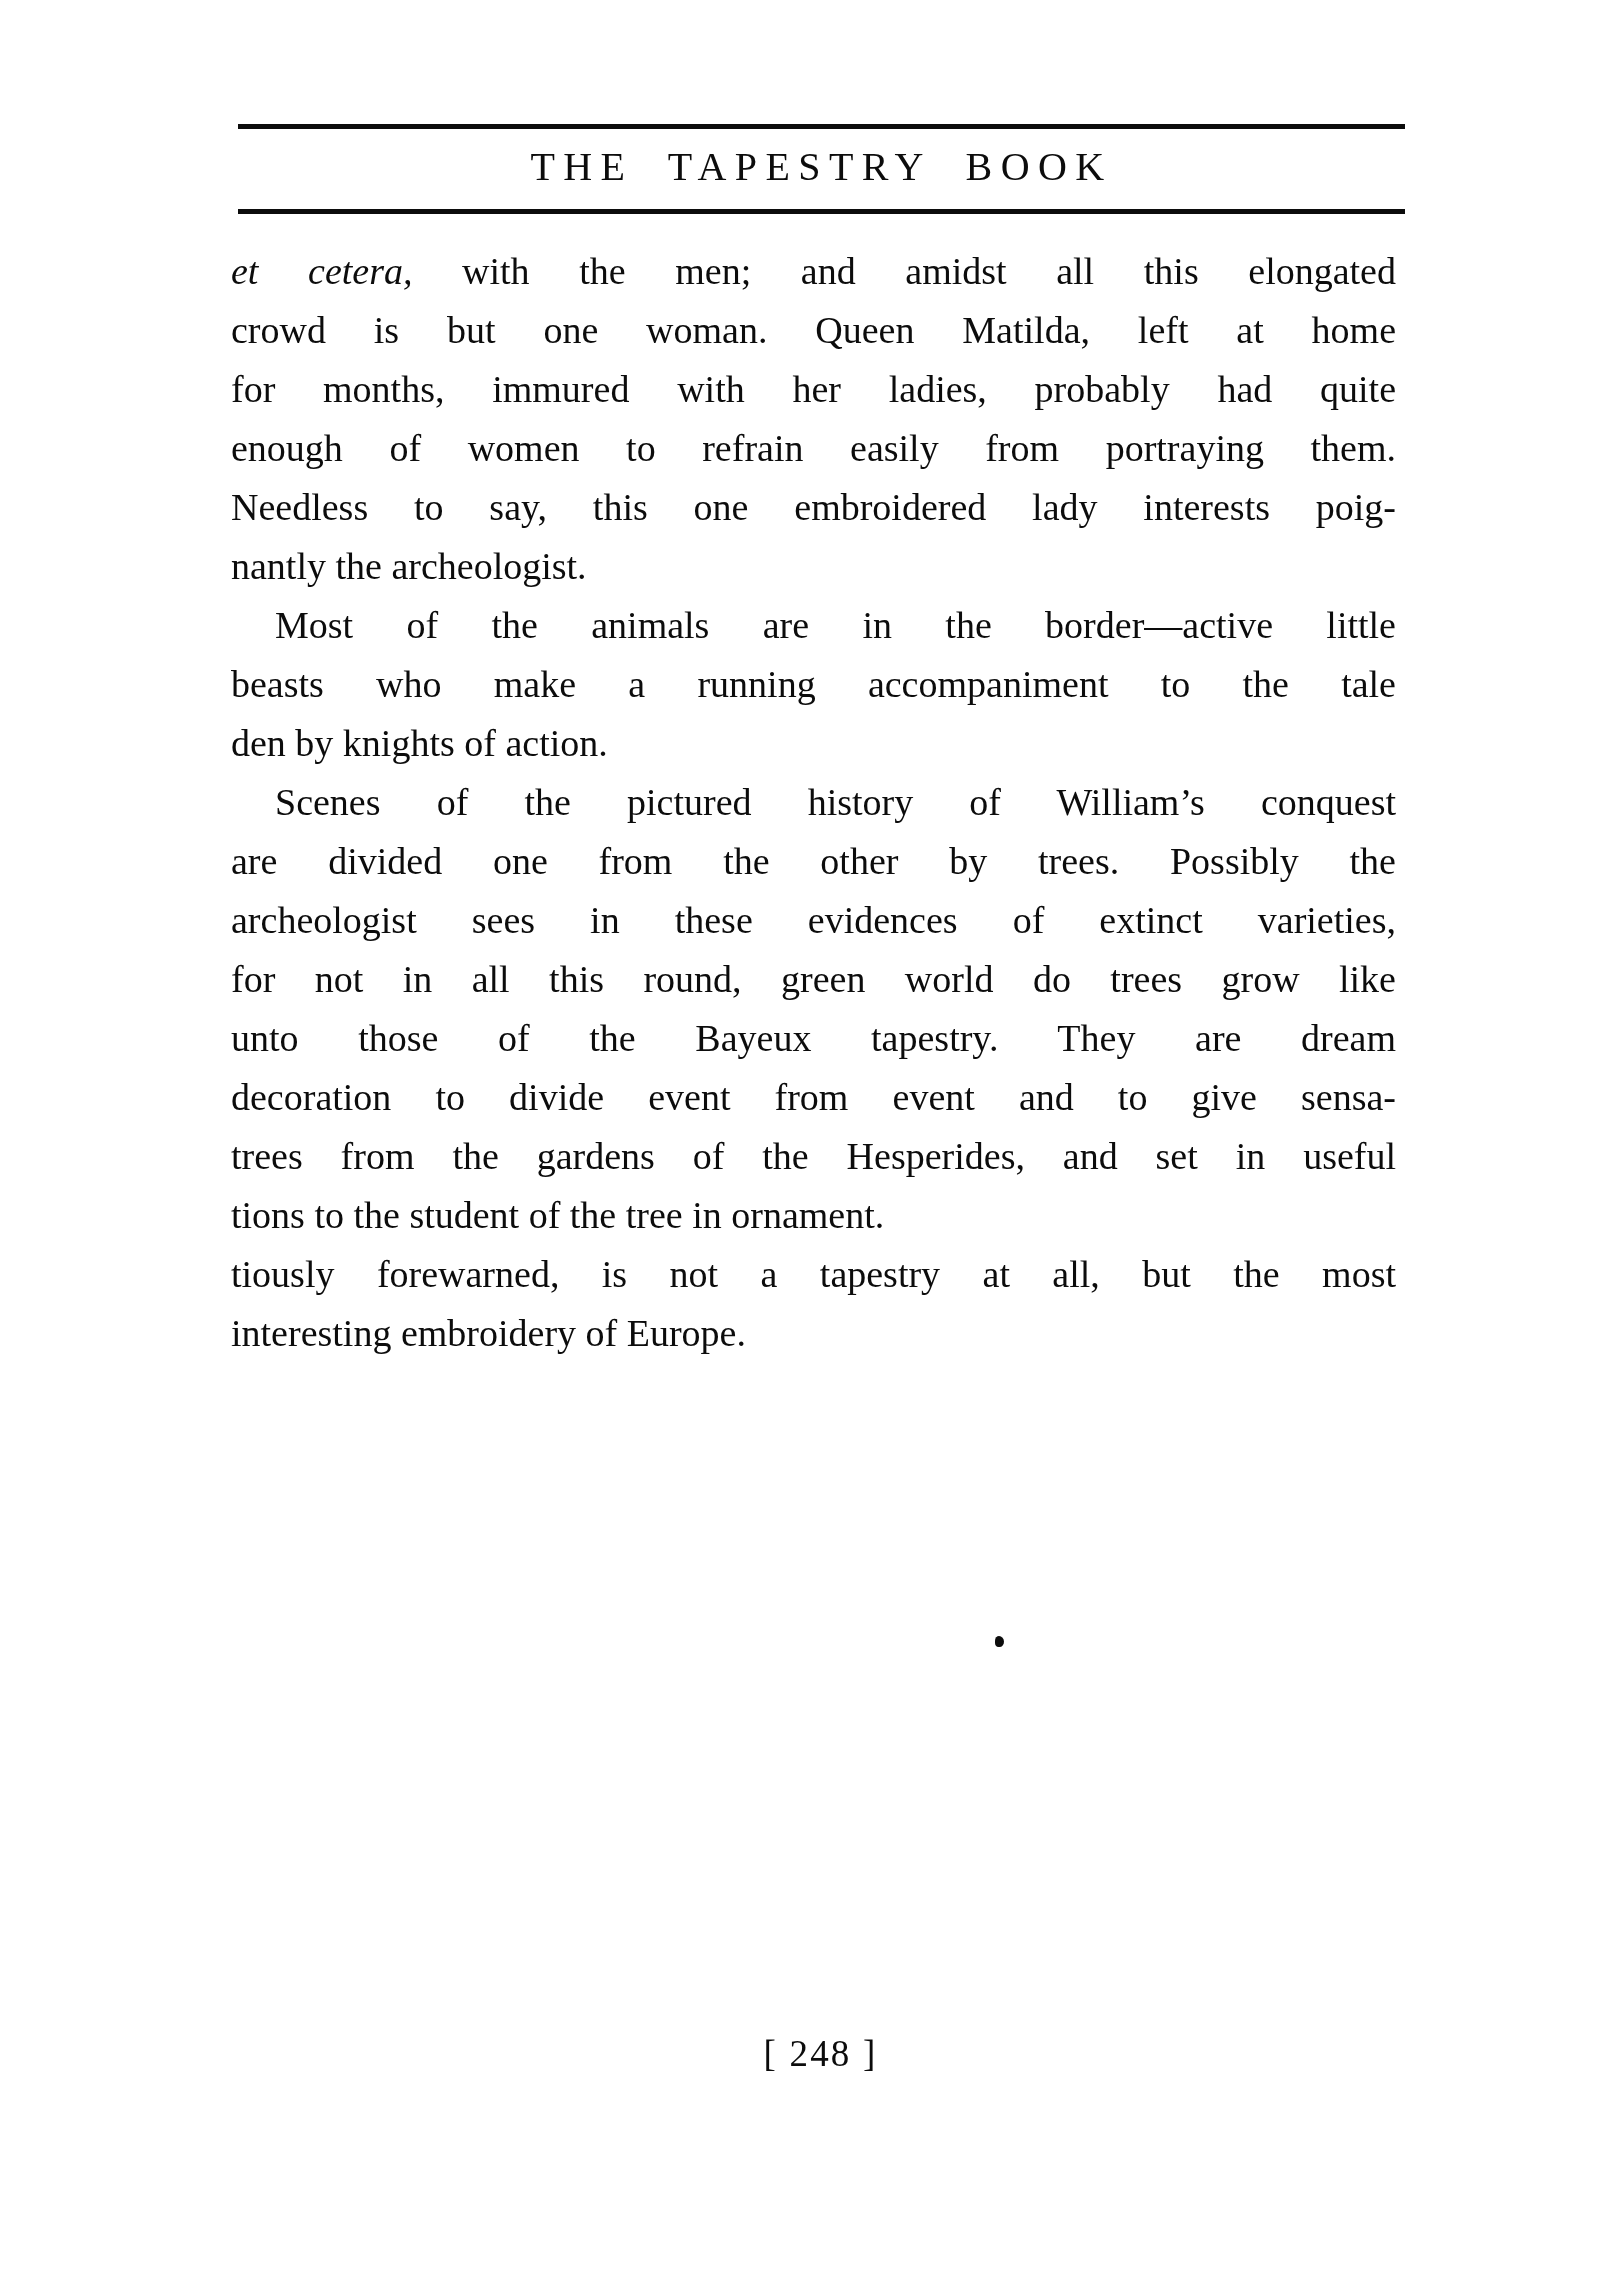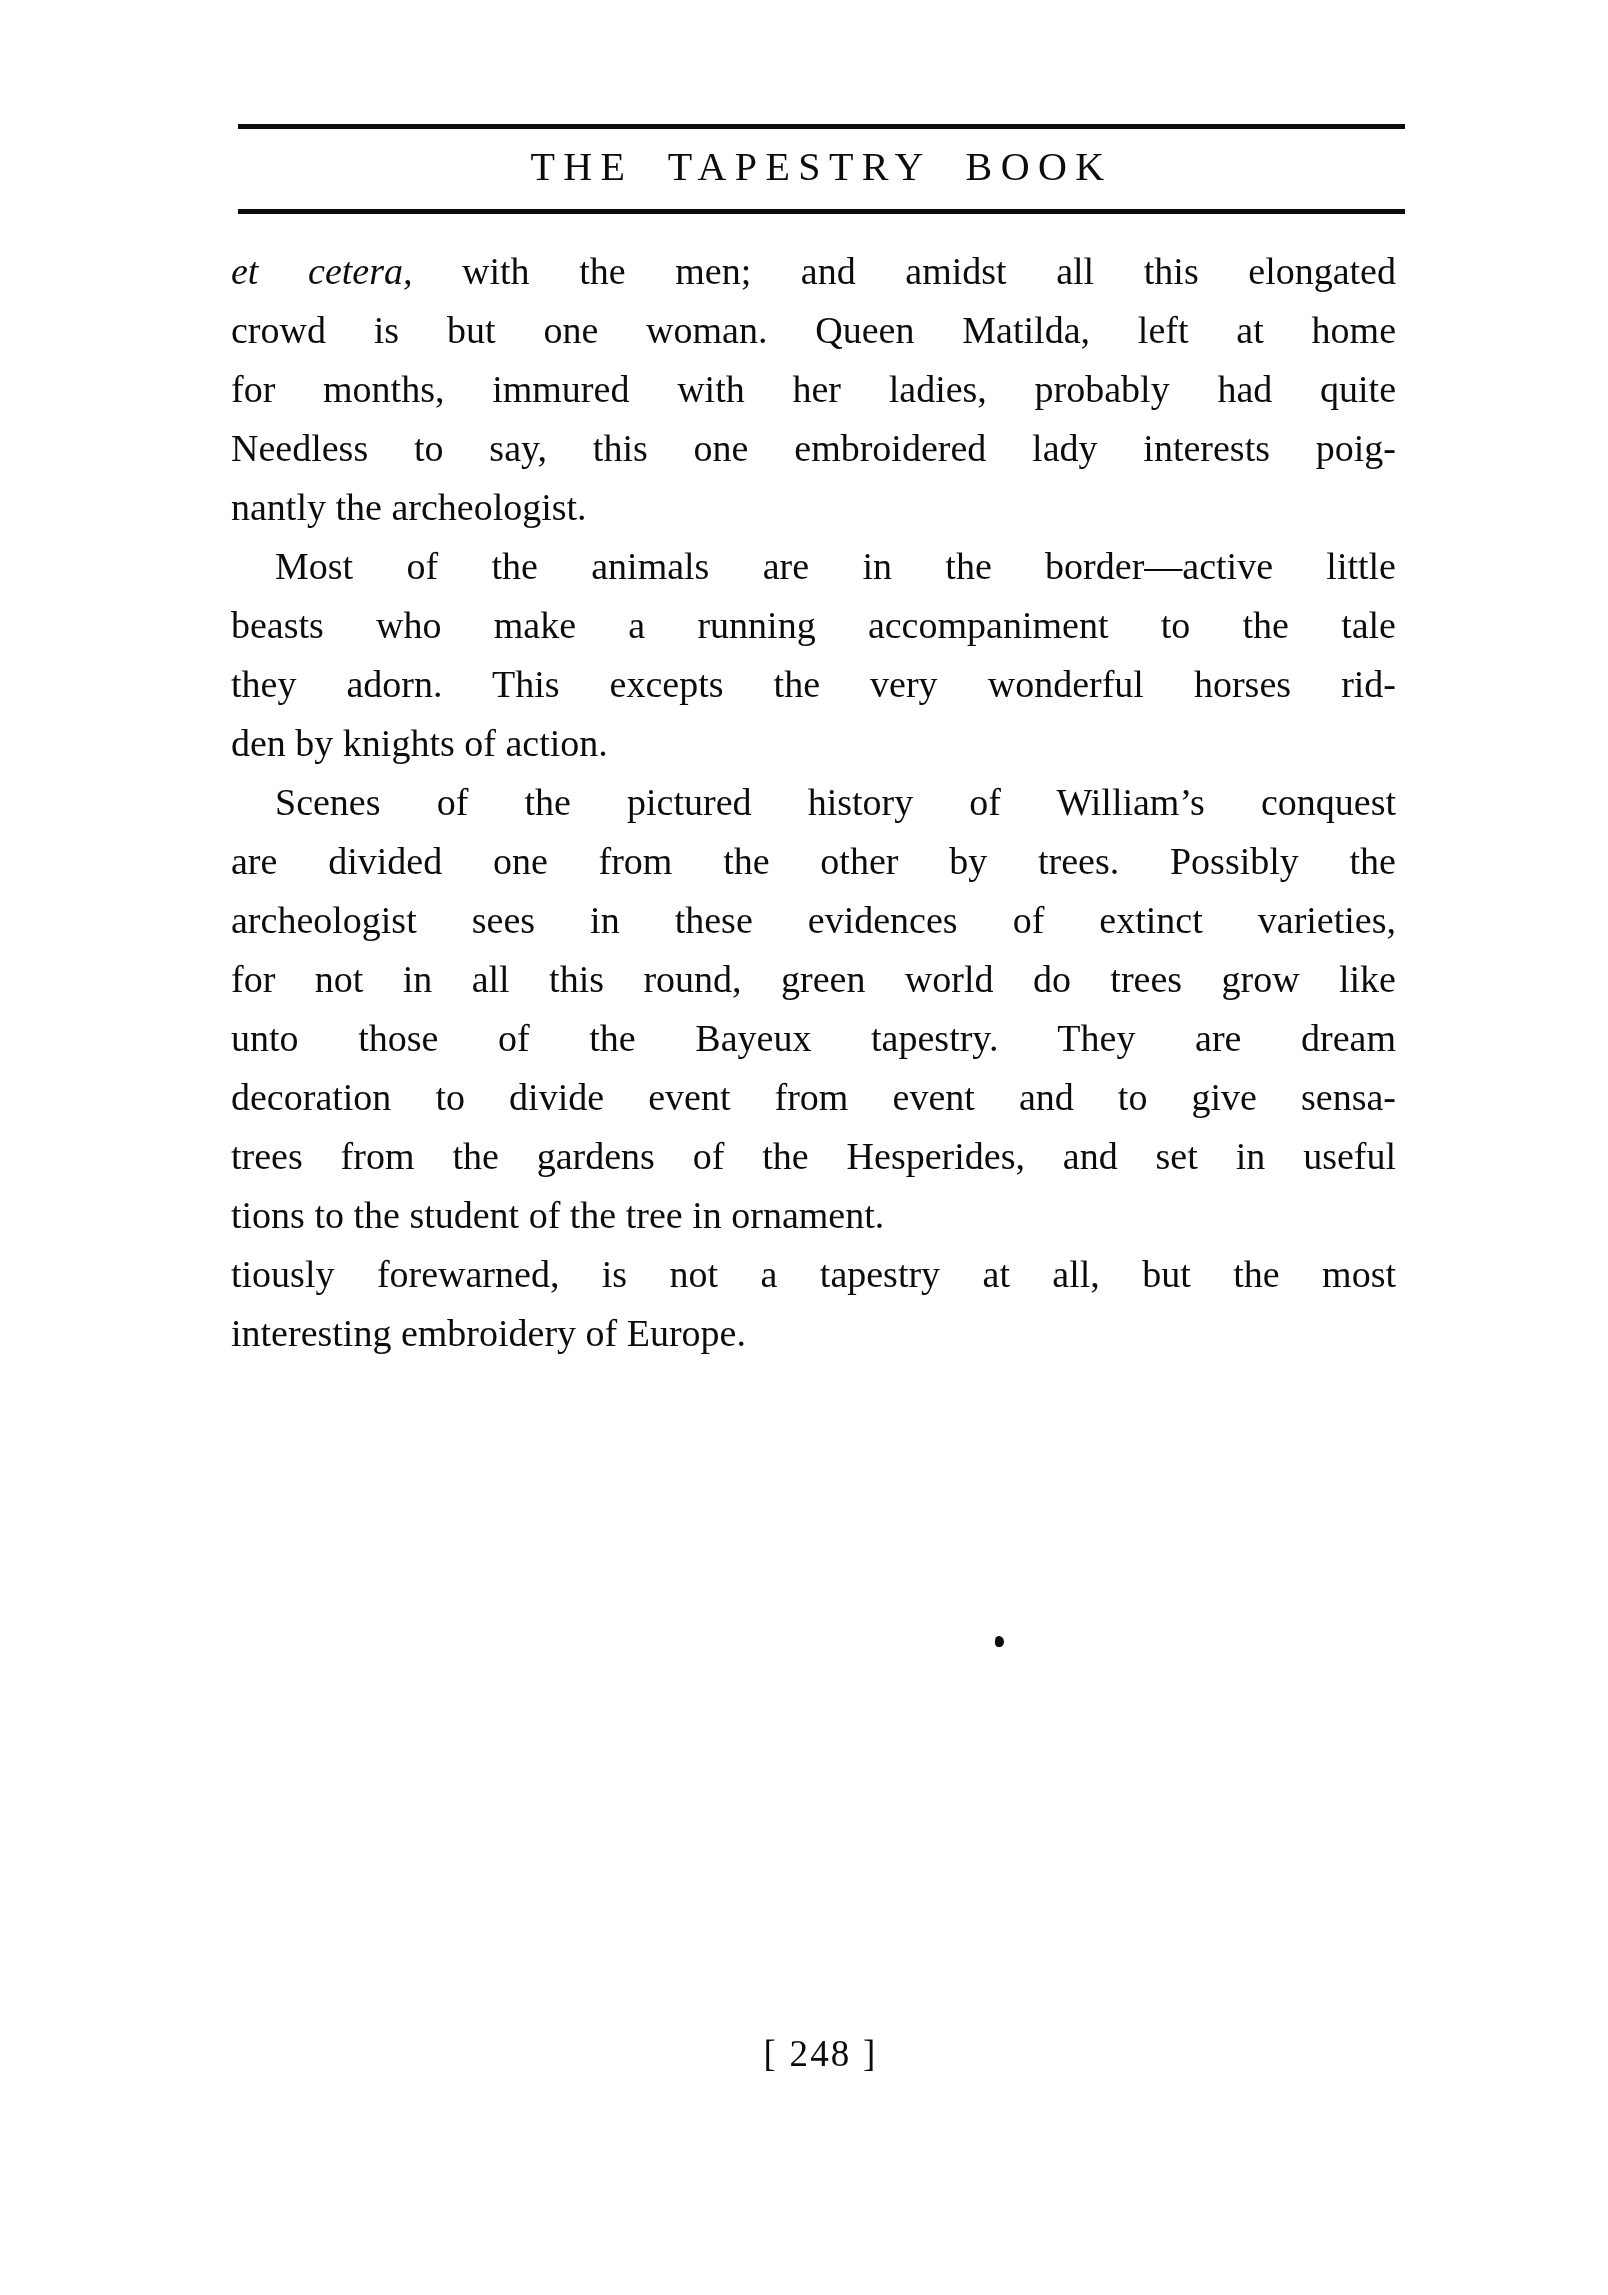--- a/index.html
+++ b/index.html
@@ -90,27 +90,27 @@
 <div class="page">
   <div class="rule rule-top"></div>
   <div class="heading">THE TAPESTRY BOOK</div>
   <div class="rule rule-bottom"></div>
 
   <div class="body-text" id="body-text">
       <div>
         <div class="line"><span class="ital">et cetera,</span> with the men; and amidst all this elongated</div>
         <div class="line">crowd is but one woman.  Queen Matilda, left at home</div>
         <div class="line">for months, immured with her ladies, probably had quite</div>
+        <div class="line">enough of women to refrain easily from portraying them.</div>
         <div class="line">Needless to say, this one embroidered lady interests poig-</div>
         <div class="line last">nantly the archeologist.</div>
       </div>
       <div>
         <div class="line indent">Most of the animals are in the border—active little</div>
         <div class="line">beasts who make a running accompaniment to the tale</div>
-        <div class="line">they adorn.  This excepts the very wonderful horses rid-</div>
         <div class="line last">den by knights of action.</div>
       </div>
       <div>
         <div class="line indent">Scenes of the pictured history of William’s conquest</div>
         <div class="line">are divided one from the other by trees.  Possibly the</div>
         <div class="line">archeologist sees in these evidences of extinct varieties,</div>
         <div class="line">for not in all this round, green world do trees grow like</div>
         <div class="line">unto those of the Bayeux tapestry.  They are dream</div>
         <div class="line">decoration to divide event from event and to give sensa-</div>
         <div class="line">trees from the gardens of the Hesperides, and set in useful</div>

